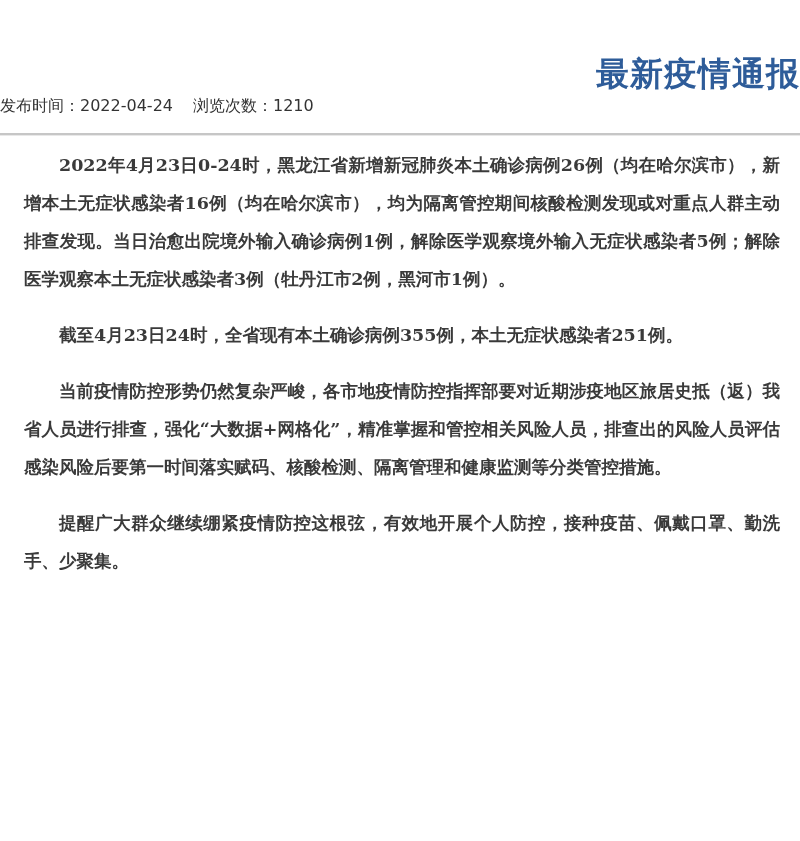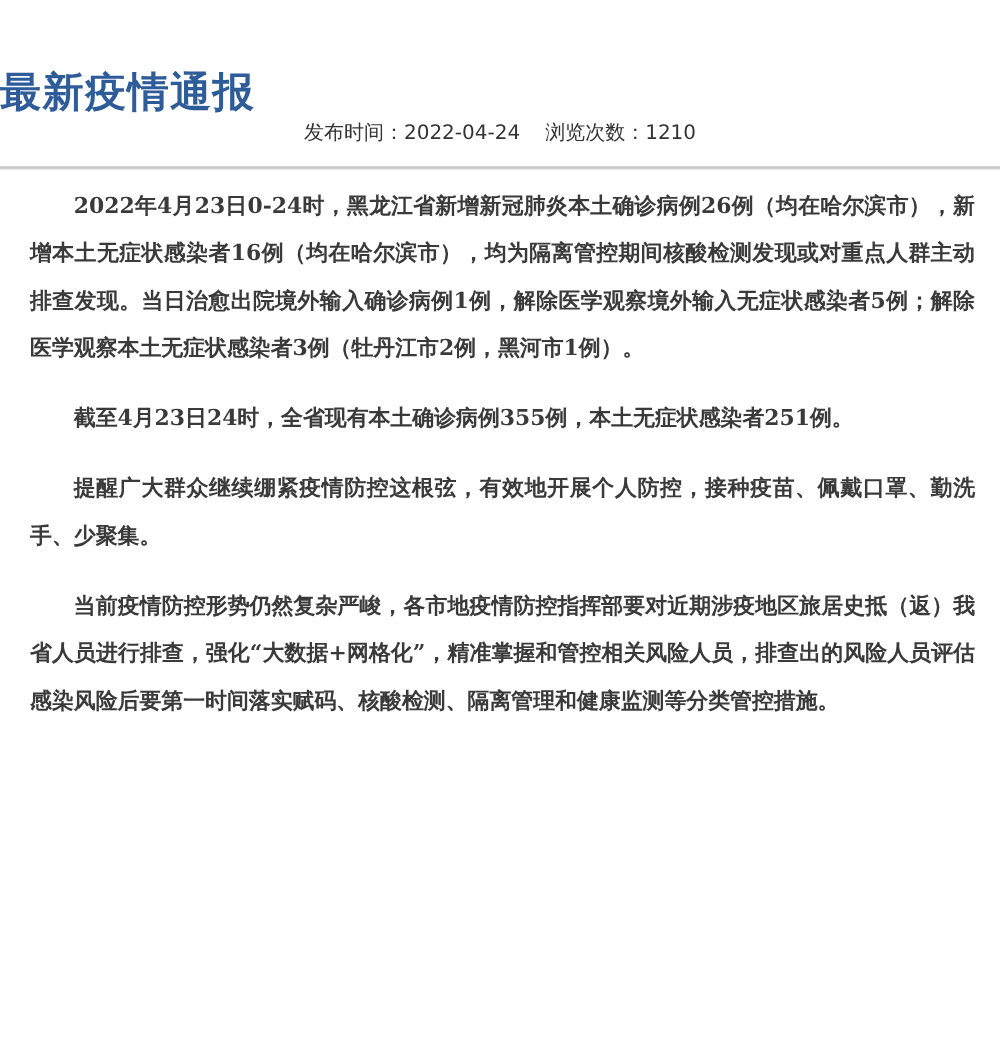--- a/index.html
+++ b/index.html
@@ -11,34 +11,33 @@
       width: 800px;
       height: 841px;
       overflow: hidden;
       position: relative;
     }
     .title {
       position: absolute;
       top: 28px;
       left: 0;
       width: 800px;
-      text-align: left;
+      text-align: right;
       font-family: "DejaVu Sans", sans-serif;
       font-weight: bold;
       font-size: 33px;
       letter-spacing: 1px;
       color: #2e5c99;
       line-height: 48px;
     }
     .meta {
       position: absolute;
       top: 94px;
       left: 0;
       width: 800px;
-      text-align: center;
       font-family: "DejaVu Sans", sans-serif;
       font-size: 16px;
       color: #333333;
       line-height: 24px;
     }
     .meta span.gap { display: inline-block; width: 20px; }
     .divider {
       position: absolute;
       top: 133px;
       left: 0;
@@ -71,15 +70,15 @@
 
 <div class="meta">
   <span>发布时间：</span><span>2022-04-24</span><span class="gap"></span><span>浏览次数：</span><span>1210</span>
 </div>
 
 <div class="divider"></div>
 
 <div class="content">
   <p>2022年4月23日0-24时，黑龙江省新增新冠肺炎本土确诊病例26例（均在哈尔滨市），新增本土无症状感染者16例（均在哈尔滨市），均为隔离管控期间核酸检测发现或对重点人群主动排查发现。当日治愈出院境外输入确诊病例1例，解除医学观察境外输入无症状感染者5例；解除医学观察本土无症状感染者3例（牡丹江市2例，黑河市1例）。</p>
   <p>截至4月23日24时，全省现有本土确诊病例355例，本土无症状感染者251例。</p>
+  <p>当前疫情防控形势仍然复杂严峻，各市地疫情防控指挥部要对近期涉疫地区旅居史抵（返）我省人员进行排查，强化“大数据+网格化”，精准掌握和管控相关风险人员，排查出的风险人员评估感染风险后要第一时间落实赋码、核酸检测、隔离管理和健康监测等分类管控措施。</p>
   <p>提醒广大群众继续绷紧疫情防控这根弦，有效地开展个人防控，接种疫苗、佩戴口罩、勤洗手、少聚集。</p>
-  <p>当前疫情防控形势仍然复杂严峻，各市地疫情防控指挥部要对近期涉疫地区旅居史抵（返）我省人员进行排查，强化“大数据+网格化”，精准掌握和管控相关风险人员，排查出的风险人员评估感染风险后要第一时间落实赋码、核酸检测、隔离管理和健康监测等分类管控措施。</p>
 </div>
 
 </body></html>

